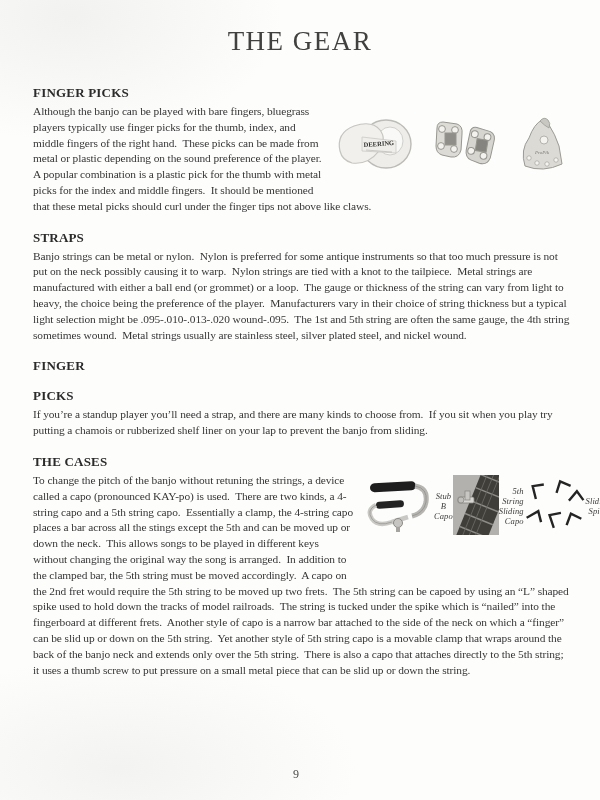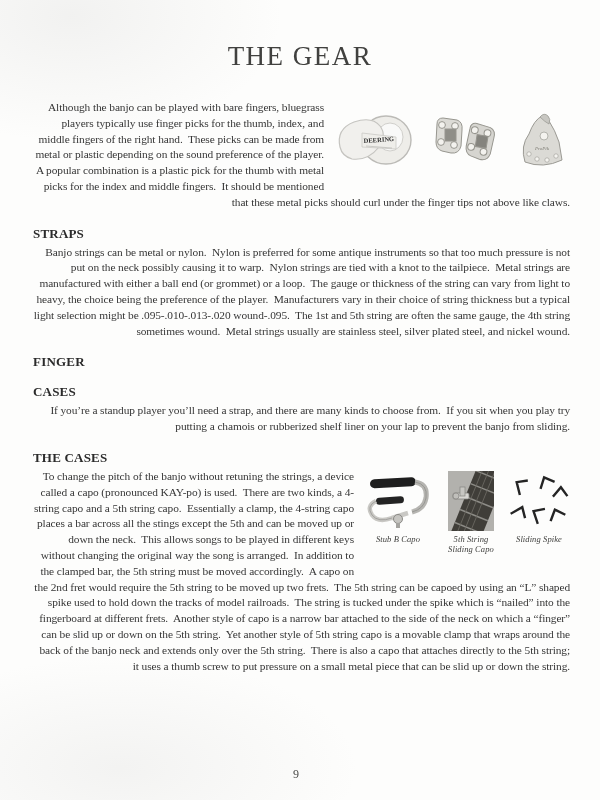--- a/index.html
+++ b/index.html
@@ -10,61 +10,62 @@
   }
   .page{
     position:relative;width:600px;height:800px;box-sizing:border-box;
     background:
       radial-gradient(ellipse 300px 180px at 12% 2%, rgba(190,190,188,0.18), rgba(0,0,0,0) 70%),
       radial-gradient(ellipse 340px 160px at 20% 96%, rgba(190,190,188,0.16), rgba(0,0,0,0) 70%),
       #fdfdfc;
     color:#333;
   }
   .title{
-    margin:0;padding-top:40px;text-align:center;
+    margin:0;padding-top:25px;text-align:center;
     font-size:27px;line-height:32px;font-weight:normal;
     letter-spacing:1.5px;color:#41413f;
   }
   .content{margin:28px 30px 0 33px;}
   section{margin-top:15px;}
   section:first-child{margin-top:0;}
   h2{
     margin:0 0 4px 0;font-size:13px;line-height:15px;
     font-weight:bold;color:#2b2b2b;letter-spacing:0.2px;
   }
   p.body{
     margin:0;font-size:11.4px;line-height:15.8px;letter-spacing:-0.1px;
-    color:#363636;white-space:pre-wrap;text-align:right;
+    color:#363636;white-space:pre-wrap;text-align:left;
   }
   .float-figs{float:right;display:flex;justify-content:space-between;}
   .picks-figs{width:236px;height:76px;margin:2px 0 4px 10px;align-items:center;}
   .capo-figs{width:208px;height:96px;margin:2px 0 2px 8px;align-items:flex-start;}
-  figure{margin:0;display:flex;flex-direction:column;align-items:center;}
+  figure{margin:0;display:flex;flex-direction:row;align-items:center;}
   .figbox{display:flex;align-items:center;justify-content:center;height:60px;}
   figcaption{
     font-style:italic;font-size:8.5px;line-height:10px;color:#3d3d3b;
     text-align:center;margin-top:3px;letter-spacing:0.1px;
   }
-  .cap-narrow{max-width:52px;}
+  .cap-narrow{max-width:52px;text-align:right;}
   .page-number{
     position:absolute;left:0;right:8px;bottom:18px;text-align:center;
     font-size:12px;color:#4a4a48;
   }
   .clearfix::after{content:"";display:block;clear:both;}
 </style>
 </head>
 <body>
 
 <div class="page">
 
   <h1 class="title">THE GEAR</h1>
 
   <div class="content">
 
     <section>
+      <h2>FINGER PICKS</h2>
       <div class="clearfix">
         <div class="float-figs picks-figs">
 
           <svg width="80" height="62" viewBox="0 0 80 62">
             <ellipse cx="52" cy="31" rx="25" ry="24" fill="#eeede9" stroke="#bcbbb7" stroke-width="1.4"></ellipse>
             <ellipse cx="56" cy="28" rx="13" ry="14" fill="#f9f9f8" stroke="#d0cfcb" stroke-width="1"></ellipse>
             <path d="M6 38 Q2 20 20 13 Q38 7 46 17 Q53 26 45 38 Q34 52 18 50 Q8 47 6 38 Z" fill="#f1f0ed" stroke="#c5c4c0" stroke-width="1.2"></path>
             <path d="M28 24 L62 28 L62 40 L28 38 Z" fill="#efeeea" stroke="#cac9c5" stroke-width="0.8"></path>
             <text x="45" y="33" text-anchor="middle" font-size="6.5" font-weight="bold" fill="#2e2e2e" font-family="Liberation Serif, serif" transform="rotate(-4 45 33)">DEERING</text>
             <line x1="32" y1="37" x2="58" y2="39" stroke="#8f8f8b" stroke-width="0.7" opacity="0.55"></line>
@@ -107,21 +108,21 @@
     <section>
       <h2>STRAPS</h2>
       <p class="body">Banjo strings can be metal or nylon.  Nylon is preferred for some antique instruments so that too much pressure is not put on the neck possibly causing it to warp.  Nylon strings are tied with a knot to the tailpiece.  Metal strings are manufactured with either a ball end (or grommet) or a loop.  The gauge or thickness of the string can vary from light to heavy, the choice being the preference of the player.  Manufacturers vary in their choice of string thickness but a typical light selection might be .095-.010-.013-.020 wound-.095.  The 1st and 5th string are often the same gauge, the 4th string sometimes wound.  Metal strings usually are stainless steel, silver plated steel, and nickel wound.</p>
     </section>
 
     <section>
       <h2>FINGER</h2>
     </section>
 
     <section>
-      <h2>CASES</h2>
+      <h2>PICKS</h2>
       <p class="body">If you’re a standup player you’ll need a strap, and there are many kinds to choose from.  If you sit when you play try putting a chamois or rubberized shelf liner on your lap to prevent the banjo from sliding.</p>
     </section>
 
     <section>
       <h2>THE CASES</h2>
       <div class="clearfix">
         <div class="float-figs capo-figs">
           <figure>
             <div class="figbox">
 

